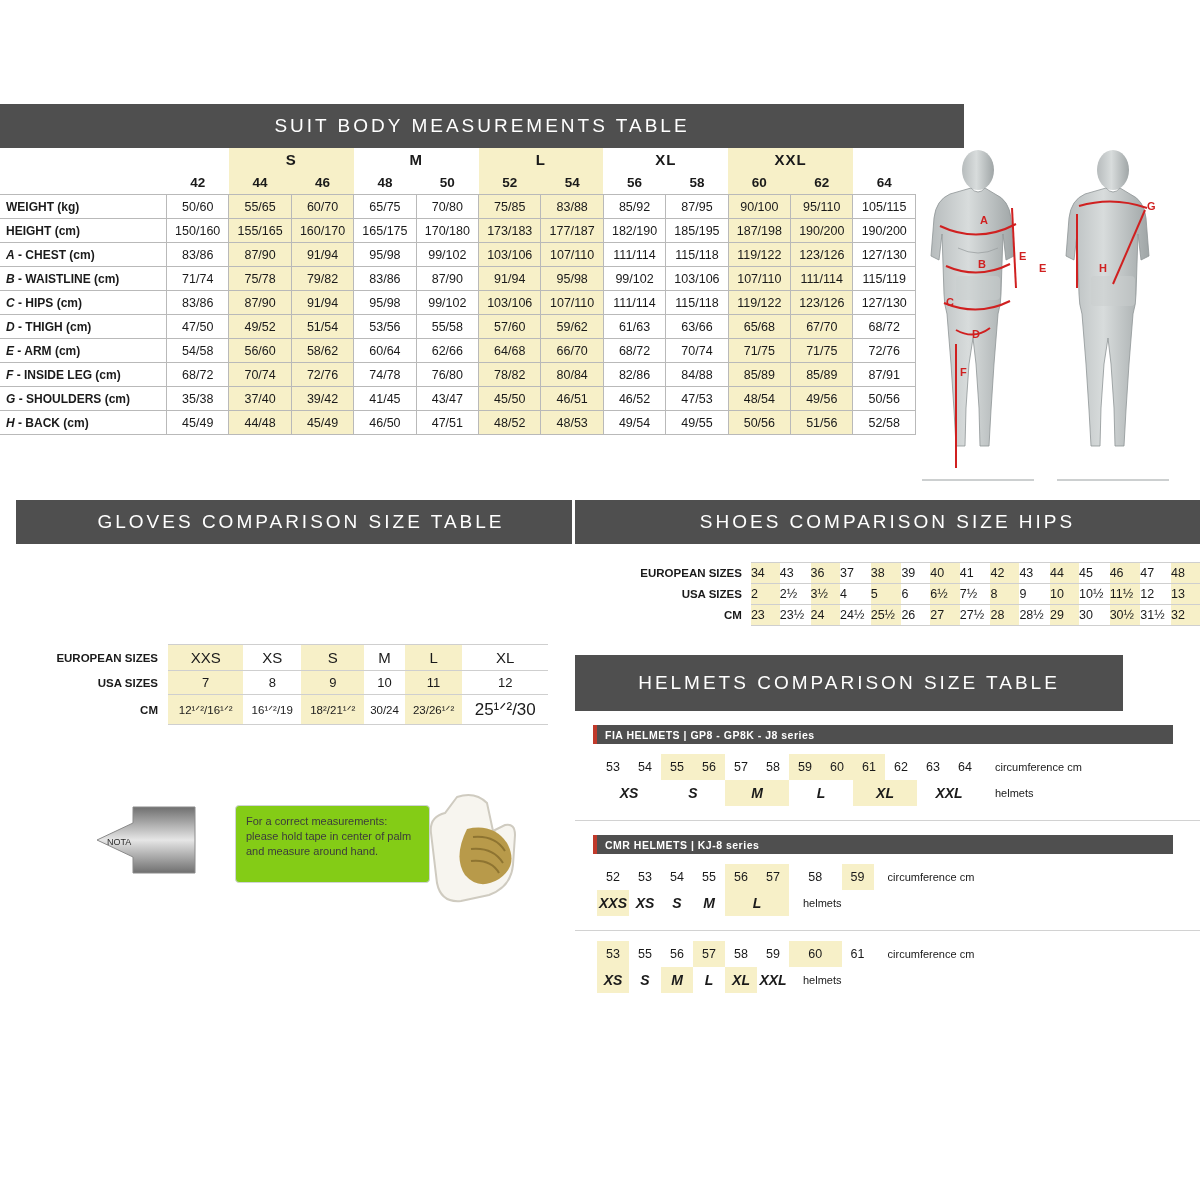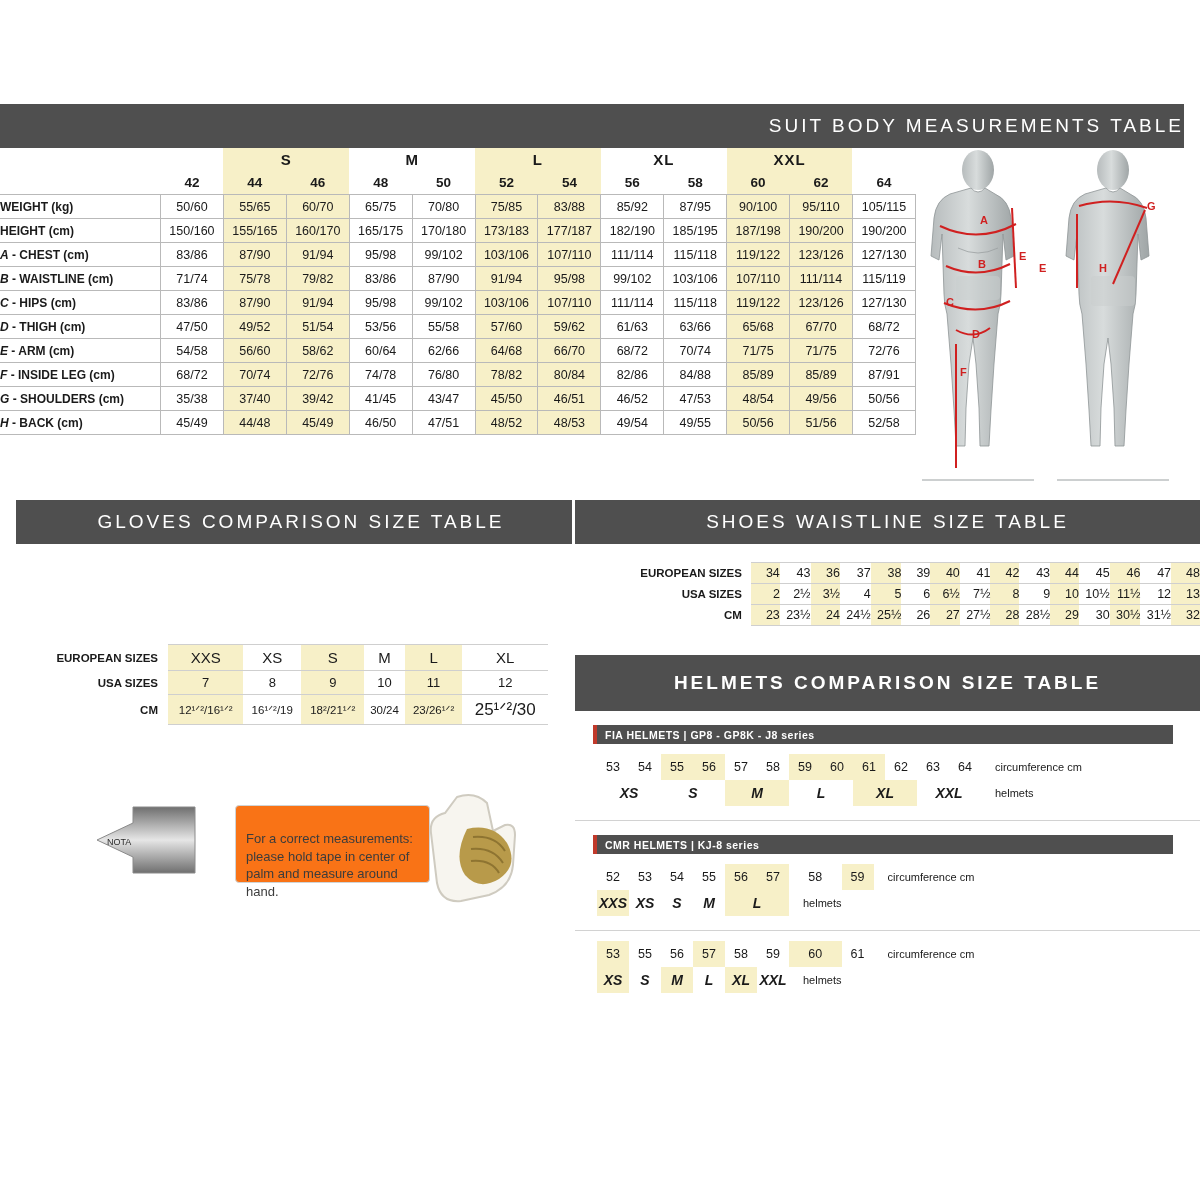--- a/index.html
+++ b/index.html
@@ -14,26 +14,26 @@
 
   
   .bar{
     background:#4f4f4f;color:#ffffff;
     text-align:center;font-size:19px;letter-spacing:3px;
     font-weight:400;
     display:flex;align-items:center;justify-content:center;
   }
 
   
-  .suit-header{position:absolute;left:0;top:104px;width:1184px;height:44px;justify-content:flex-end;}
+  .suit-header{position:absolute;left:0;top:104px;width:964px;height:44px;}
   .suit-wrap{position:absolute;left:0;top:148px;width:916px;height:340px;background:#fff;}
   table.suit{border-collapse:collapse;width:916px;font-size:12.5px;}
   table.suit td{border:1px solid #b9b9b9;text-align:center;padding:2px 0;height:19px;}
   table.suit td.rowlabel{
-    text-align:left;font-weight:bold;font-size:12px;
+    text-align:left;padding-left:6px;font-weight:bold;font-size:12px;
     width:160px;border-left:none;
   }
   table.suit td.rowlabel i{font-style:italic;}
   .hl{background:#f7f0c8;}
   .sizehdr{font-weight:bold;font-size:15px;letter-spacing:1px;}
   .numhdr{font-weight:bold;font-size:13.5px;}
   .noborder{border:none !important;}
 
   
   .mannequins{
@@ -45,34 +45,34 @@
   
   .gloves-header{position:absolute;left:0;top:500px;width:570px;height:44px;margin-left:16px;}
   .gloves-body{position:absolute;left:0;top:544px;width:570px;height:400px;background:#fff;}
   table.gloves{border-collapse:collapse;width:520px;margin-left:28px;margin-top:100px;font-size:13px;}
   table.gloves td{text-align:center;padding:4px 0;border-top:1px solid #cfcfcf;border-bottom:1px solid #cfcfcf;}
   table.gloves td.lbl{text-align:right;font-weight:bold;font-size:11.5px;padding-right:10px;border:none;width:130px;}
 
   .nota-wrap{position:absolute;left:85px;top:795px;width:460px;height:110px;}
   .nota-text{
     position:absolute;left:150px;top:10px;width:195px;height:78px;
-    background:#f97316;border:1px solid #cfd4d6;border-radius:4px;
-    font-size:13px;color:#3c3c3c;padding:24px 10px;line-height:1.35;
+    background:#84cc16;border:1px solid #cfd4d6;border-radius:4px;
+    font-size:11px;color:#3c3c3c;padding:8px 10px;line-height:1.35;
     box-sizing:border-box;
   }
 
   
   .shoes-header{position:absolute;left:575px;top:500px;width:625px;height:44px;}
   .shoes-body{position:absolute;left:575px;top:544px;width:625px;height:110px;background:#fff;}
   table.shoes{border-collapse:collapse;margin-left:48px;margin-top:18px;font-size:12.5px;}
-  table.shoes td{text-align:right;padding:3px 0;border-top:1px solid #cfcfcf;border-bottom:1px solid #cfcfcf;width:32px;}
+  table.shoes td{text-align:left;padding:3px 0;border-top:1px solid #cfcfcf;border-bottom:1px solid #cfcfcf;width:32px;}
   table.shoes td.lbl{text-align:right;font-weight:bold;font-size:11.5px;padding-right:9px;border:none;width:130px;}
 
   
-  .helmets-header{position:absolute;left:575px;top:655px;width:625px;height:56px;font-weight:bold;}
+  .helmets-header{position:absolute;left:575px;top:655px;width:548px;height:56px;}
   .helmets-body{position:absolute;left:575px;top:711px;width:625px;height:489px;background:#fff;}
   .hsub{
     margin:14px 0 0 18px;width:580px;height:19px;
     border-left:4px solid #c0392b;background:#4f4f4f;color:#fff;
     font-size:10.5px;font-weight:bold;letter-spacing:.5px;
     display:flex;align-items:center;padding-left:8px;box-sizing:border-box;
   }
   table.helm{border-collapse:collapse;margin:10px 8px 0 22px;font-size:12.5px;}
   table.helm td{text-align:center;padding:3px 0;width:32px;height:20px;}
   table.helm td.note{text-align:left;font-size:11px;padding-left:14px;width:auto;white-space:nowrap;}
@@ -373,21 +373,21 @@
       <path d="M52 42 q26 -6 40 14 q12 22 -8 36 q-20 12 -34 -4 q-12 -18 2 -46 z" fill="#b89a4a"></path>
       <path d="M58 50 q22 -2 32 14" stroke="#8e7431" stroke-width="2" fill="none"></path>
       <path d="M56 62 q22 -2 32 14" stroke="#8e7431" stroke-width="2" fill="none"></path>
       <path d="M56 74 q20 -2 28 12" stroke="#8e7431" stroke-width="2" fill="none"></path>
     </svg>
   </div>
 
   <div class="vline"></div>
 
   <div class="bar shoes-header">
-    <span>SHOES WAISTLINE SIZE TABLE</span>
+    <span>SHOES COMPARISON SIZE HIPS</span>
   </div>
   <div class="shoes-body">
     <table class="shoes">
       <tbody id="shoes-tbody">
           <tr>
             <td class="lbl">EUROPEAN SIZES</td>
             <td class="hl">34</td>
             <td class="">43</td>
             <td class="hl">36</td>
             <td class="">37</td>

